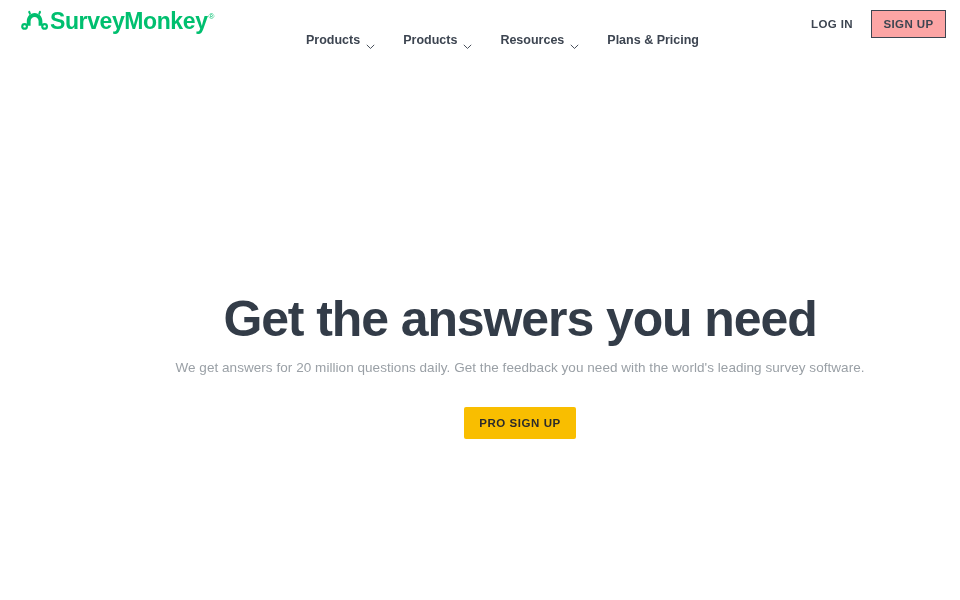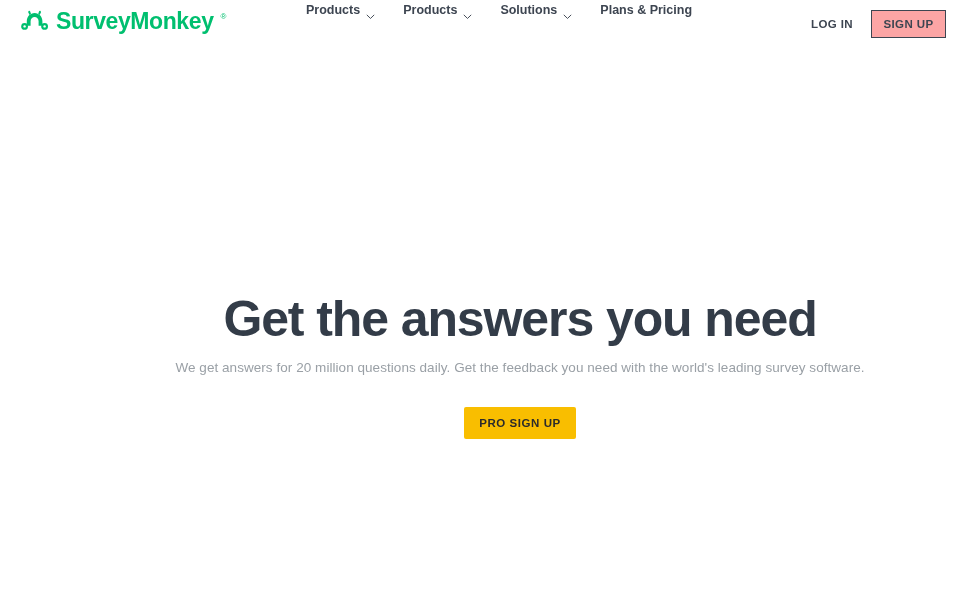--- a/index.html
+++ b/index.html
@@ -27,21 +27,21 @@
     background: #ffffff;
     display: block;
   }
 
   .brand {
     position: absolute;
     left: 20px;
     top: 9px;
     display: flex;
     align-items: center;
-    gap: 6px;
+    gap: 0;
     text-decoration: none;
     cursor: pointer;
   }
   .brand-mark {
     width: 30px;
     height: 24px;
     display: block;
     flex: 0 0 auto;
   }
   .brand-word {
@@ -59,21 +59,21 @@
     color: #00bf6f;
     align-self: flex-start;
     margin-top: 4px;
     margin-left: 1px;
   }
 
   
   .main-nav {
     position: absolute;
     left: 305px;
-    top: 0;
+    top: 30px;
     display: flex;
     align-items: center;
     gap: 26px;
   }
   .nav-item {
     display: flex;
     align-items: center;
     gap: 6px;
     font-size: 12.5px;
     line-height: 16px;
@@ -231,21 +231,21 @@
     <div class="nav-item">
       <span class="nav-label">Products</span>
       <span class="chev">
         <svg viewBox="0 0 10 7" width="9" height="6" xmlns="http://www.w3.org/2000/svg" aria-hidden="true">
           <path d="M1 1.3 L5 5.2 L9 1.3" fill="none" stroke="#3d4551" stroke-width="1.1" stroke-linecap="round" stroke-linejoin="round"></path>
         </svg>
       </span>
     </div>
 
     <div class="nav-item">
-      <span class="nav-label">Solutions</span>
+      <span class="nav-label">Resources</span>
       <span class="chev">
         <svg viewBox="0 0 10 7" width="9" height="6" xmlns="http://www.w3.org/2000/svg" aria-hidden="true">
           <path d="M1 1.3 L5 5.2 L9 1.3" fill="none" stroke="#3d4551" stroke-width="1.1" stroke-linecap="round" stroke-linejoin="round"></path>
         </svg>
       </span>
     </div>
 
     <div class="nav-item">
       <span class="nav-label">Plans &amp; Pricing</span>
     </div>

